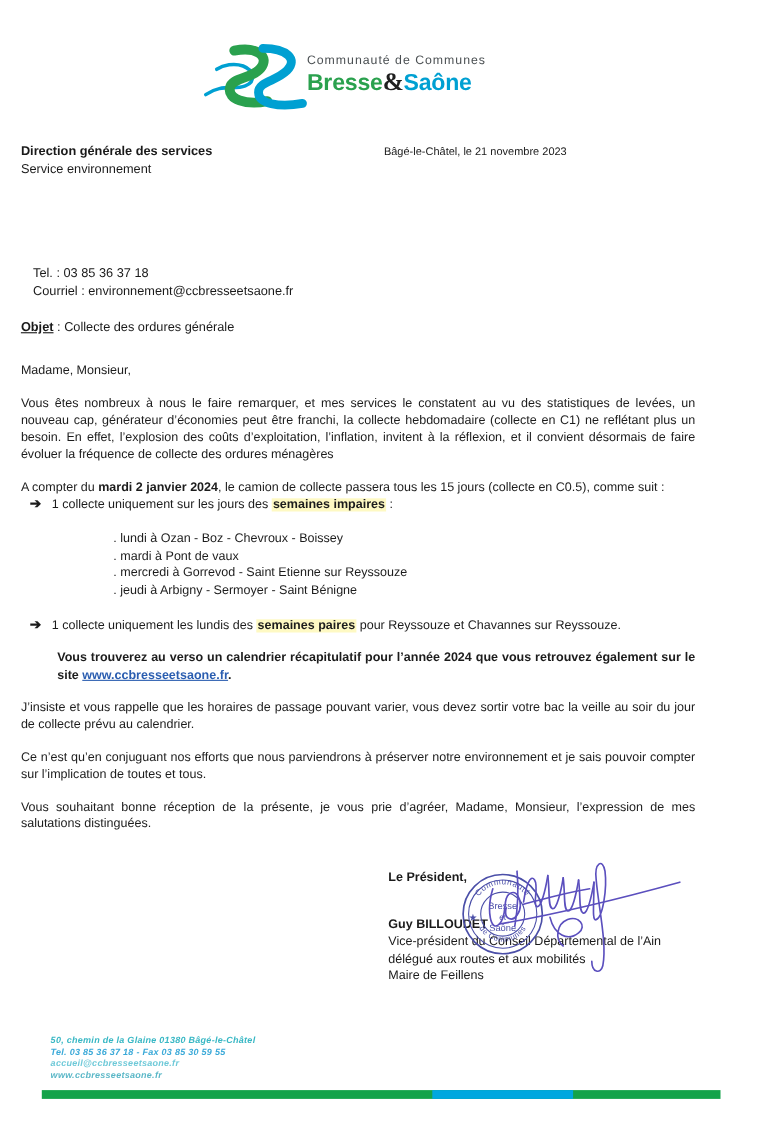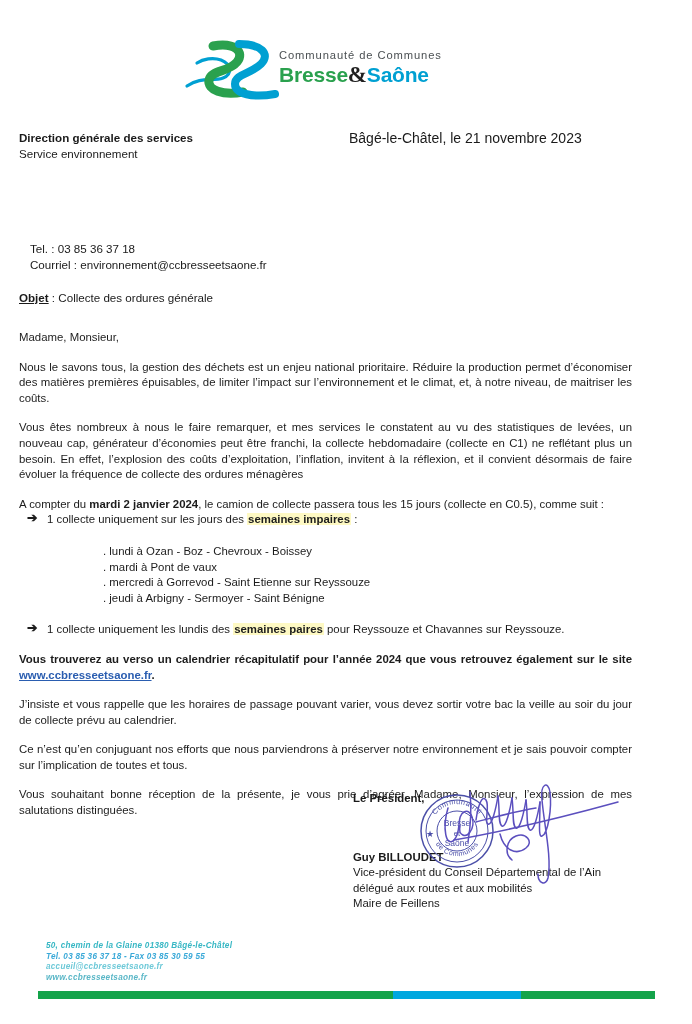--- a/index.html
+++ b/index.html
@@ -70,21 +70,21 @@
     left: 19px;
     top: 130px;
     font-size: 11.6px;
     line-height: 15.5px;
   }
   .hdr-left .l1 { font-weight: bold; }
   .hdr-right {
     position: absolute;
     left: 349px;
     top: 131px;
-    font-size: 14px;
+    font-size: 10px;
     line-height: 15.5px;
     white-space: nowrap;
   }
 
   
   .contact {
     position: absolute;
     left: 30px;
     top: 241px;
     font-size: 11.6px;
@@ -160,21 +160,21 @@
 
   
   .sig-block {
     position: absolute;
     left: 353px;
     top: 791px;
     width: 300px;
     font-size: 11.4px;
     line-height: 15.2px;
   }
-  .sig-title { font-weight: bold; margin-bottom: 44px; }
+  .sig-title { font-weight: bold; margin-bottom: 28px; }
   .sig-name { font-weight: bold; }
 
   .stamp {
     position: absolute;
     left: 418px;
     top: 792px;
     width: 78px;
     height: 78px;
     pointer-events: none;
   }
@@ -249,42 +249,41 @@
     <div>Tel. : 03 85 36 37 18</div>
     <div>Courriel : environnement@ccbresseetsaone.fr</div>
   </div>
 
   <div class="objet"><b>Objet</b><span> : </span><span>Collecte des ordures générale</span></div>
 
   <div class="body-wrap">
 
     <p class="nojust">Madame, Monsieur,</p>
 
-    <p>Nous le savons tous, la gestion des déchets est un enjeu national prioritaire. Réduire la production permet d’économiser des matières premières épuisables, de limiter l’impact sur l’environnement et le climat, et, à notre niveau, de maitriser les coûts.</p>
 
     <p>Vous êtes nombreux à nous le faire remarquer, et mes services le constatent au vu des statistiques de levées, un nouveau cap, générateur d’économies peut être franchi, la collecte hebdomadaire (collecte en C1) ne reflétant plus un besoin. En effet, l’explosion des coûts d’exploitation, l’inflation, invitent à la réflexion, et il convient désormais de faire évoluer la fréquence de collecte des ordures ménagères</p>
 
     <p class="nojust tight"><span>A compter du </span><b>mardi 2 janvier 2024</b><span>, le camion de collecte passera tous les 15 jours (collecte en C0.5), comme suit :</span></p>
 
     <ul class="bullets">
       <li>
         <span class="arrow">➔</span><span>1 collecte uniquement sur les jours des </span><span class="hl">semaines impaires</span><span> :</span>
         <ul class="sublist">
           <li>. lundi à Ozan - Boz - Chevroux - Boissey</li>
           <li>. mardi à Pont de vaux</li>
           <li>. mercredi à Gorrevod - Saint Etienne sur Reyssouze</li>
           <li>. jeudi à Arbigny - Sermoyer - Saint Bénigne</li>
         </ul>
       </li>
       <li>
         <span class="arrow">➔</span><span>1 collecte uniquement les lundis des </span><span class="hl">semaines paires</span><span> pour Reyssouze et Chavannes sur Reyssouze.</span>
       </li>
     </ul>
 
-    <p class="bold-para" style="margin-top:14px;"><span>Vous trouverez au verso un calendrier récapitulatif pour l’année 2024 que vous retrouvez également sur le site </span><a class="site-link" href="#">www.ccbresseetsaone.fr</a><span>.</span></p>
+    <p class="bold-para" style="margin-top:14px;margin-left:33px;"><span>Vous trouverez au verso un calendrier récapitulatif pour l’année 2024 que vous retrouvez également sur le site </span><a class="site-link" href="#">www.ccbresseetsaone.fr</a><span>.</span></p>
 
     <p>J’insiste et vous rappelle que les horaires de passage pouvant varier, vous devez sortir votre bac la veille au soir du jour de collecte prévu au calendrier.</p>
 
     <p>Ce n’est qu’en conjuguant nos efforts que nous parviendrons à préserver notre environnement et je sais pouvoir compter sur l’implication de toutes et tous.</p>
 
     <p>Vous souhaitant bonne réception de la présente, je vous prie d’agréer, Madame, Monsieur, l’expression de mes salutations distinguées.</p>
   </div>
 
   <div class="sig-block">
     <div class="sig-title">Le Président,</div>

